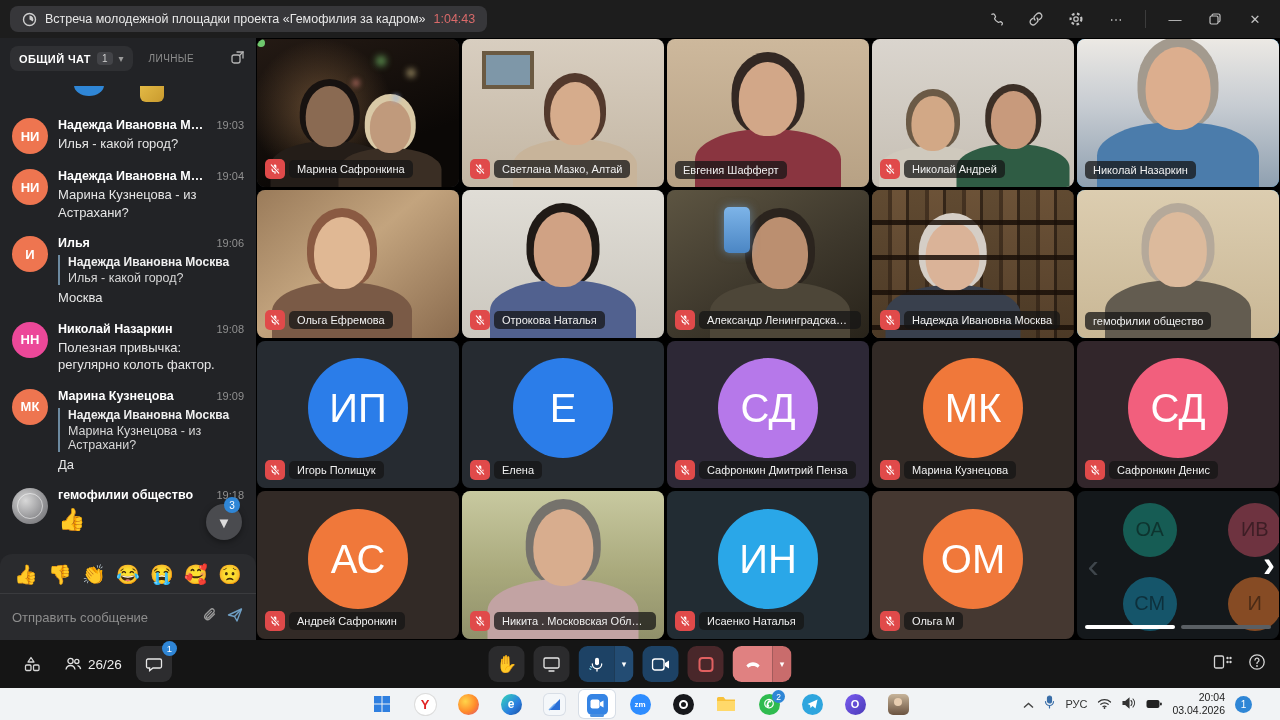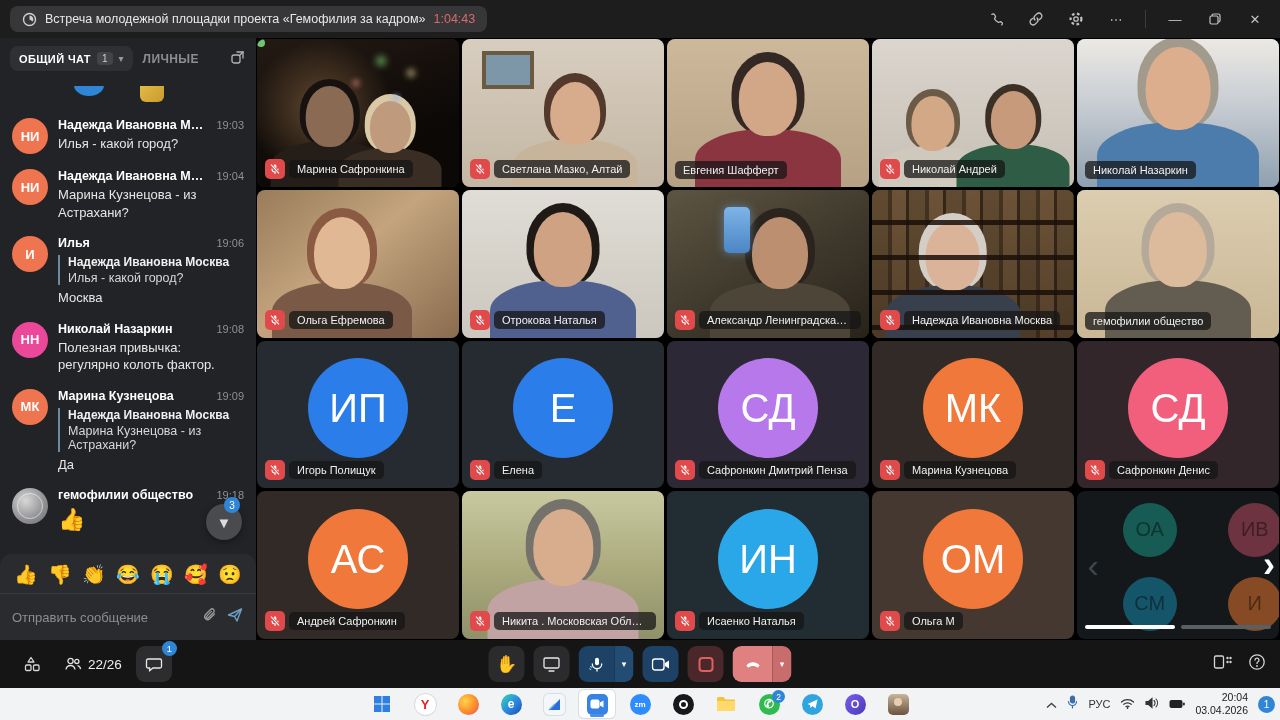--- a/index.html
+++ b/index.html
@@ -17,21 +17,21 @@
   .tb-sep { width:1px; height:18px; background:#3c3c3c; margin:0 6px; }
   .tb-glyph { font-size:13px; color:#c2c2c2; }
 
   
   .sidebar { position:absolute; left:0; top:38px; width:256px; bottom:80px; background:#222326; overflow:hidden; }
   .chat-header { display:flex; align-items:center; padding:8px 10px 4px 10px; }
   .chat-tab-active { background:#2f3033; border-radius:8px; padding:6px 9px; display:flex; align-items:center; gap:6px; }
   .chat-tab-active .lbl { color:#fff; font-weight:bold; font-size:11px; letter-spacing:.4px; }
   .chat-count { background:#434448; color:#cfcfcf; font-size:10px; border-radius:4px; padding:1px 5px; }
   .chev { color:#9a9a9a; font-size:10px; }
-  .chat-tab-idle { color:#8d8d8d; font-weight:bold; font-size:12px; letter-spacing:.4px; margin-left:10px; }
+  .chat-tab-idle { color:#8d8d8d; font-weight:normal; font-size:10px; letter-spacing:.4px; margin-left:16px; }
   .popout { margin-left:auto; color:#b5b5b5; }
 
   .msgs { position:absolute; left:0; right:0; top:44px; bottom:92px; padding:4px 12px 0 12px; overflow:hidden; }
   .clipped-emojis { height:22px; overflow:hidden; position:relative; margin:0 0 10px 48px; }
   .ce-blue { position:absolute; left:14px; top:-12px; width:30px; height:22px; border-radius:50%; background:#2f86d6; }
   .ce-gold { position:absolute; left:80px; top:-8px; width:24px; height:24px; border-radius:6px; background:linear-gradient(135deg,#e8c04a,#c99a2e); }
   .msg { display:flex; gap:10px; margin-bottom:15px; }
   .avatar { flex:0 0 36px; width:36px; height:36px; border-radius:50%; color:#fff; font-weight:bold; font-size:13px; display:flex; align-items:center; justify-content:center; }
   .avatar.logo { background:radial-gradient(circle at 38% 35%,#d8d8d8,#8f8f92 60%,#6b6b6e); position:relative; }
   .avatar.logo::after { content:""; position:absolute; inset:5px; border-radius:50%; border:1.5px solid rgba(255,255,255,.55); }
@@ -111,21 +111,21 @@
 
   
   .taskbar { position:absolute; left:0; right:0; bottom:0; height:32px; background:#f1f3f5; display:flex; align-items:center; }
   .tk-center { position:absolute; left:50%; transform:translateX(-50%); display:flex; align-items:center; gap:7px; height:100%; }
   .tk-icon { width:36px; height:28px; border-radius:5px; display:flex; align-items:center; justify-content:center; position:relative; }
   .tk-icon.active { background:#ffffff; box-shadow:0 0 0 1px #d6dde6; }
   .tk-icon.active::after { content:""; position:absolute; bottom:1px; left:50%; transform:translateX(-50%); width:14px; height:3px; border-radius:2px; background:#4a8fe0; }
   .circ { width:21px; height:21px; border-radius:50%; display:flex; align-items:center; justify-content:center; font-weight:bold; }
   .sq { width:21px; height:21px; border-radius:5px; display:flex; align-items:center; justify-content:center; }
   .tk-badge { position:absolute; top:0px; right:2px; background:#2f86d6; color:#fff; font-size:8.5px; min-width:13px; height:13px; border-radius:7px; display:flex; align-items:center; justify-content:center; }
-  .tray { margin-left:auto; display:flex; align-items:center; gap:10px; padding-right:5px; color:#333; }
+  .tray { margin-left:auto; display:flex; align-items:center; gap:10px; padding-right:28px; color:#333; }
   .tray .lang { font-size:11px; }
   .clock { text-align:right; font-size:10.5px; line-height:1.25; color:#222; }
   .notif { width:17px; height:17px; border-radius:50%; background:#2f86d6; color:#fff; font-size:10px; display:flex; align-items:center; justify-content:center; }
 </style>
 </head>
 <body>
 
 <div class="app">
 
   <div class="titlebar">
@@ -679,21 +679,21 @@
             <rect x="10.5" y="10" width="5.5" height="5.5" rx="1.2"></rect>
           </svg>
       </div>
       <div class="participants">
         <svg width="18" height="16" viewBox="0 0 18 16" fill="none" stroke="#e0e0e0" stroke-width="1.3">
             <circle cx="6.5" cy="5" r="2.6"></circle>
             <path d="M2 13.5 C2.5 10.5 4.3 9.5 6.5 9.5 C8.7 9.5 10.5 10.5 11 13.5"></path>
             <circle cx="12.8" cy="5.4" r="2.1"></circle>
             <path d="M13.5 9.6 C15.3 9.9 16.3 11 16.6 13.2"></path>
           </svg>
-        <span>22/26</span>
+        <span>26/26</span>
       </div>
       <div class="icon-btn boxed">
         <svg width="18" height="18" viewBox="0 0 18 18" fill="none" stroke="#e8e8e8" stroke-width="1.3">
             <path d="M3 4 h12 a1.5 1.5 0 0 1 1.5 1.5 v6 a1.5 1.5 0 0 1-1.5 1.5 H8 l-3.4 2.6 V13 H3 a1.5 1.5 0 0 1-1.5-1.5 v-6 A1.5 1.5 0 0 1 3 4 Z"></path>
           </svg>
         <span class="badge-blue">1</span>
       </div>
     </div>
 
     <div class="mt-center">

